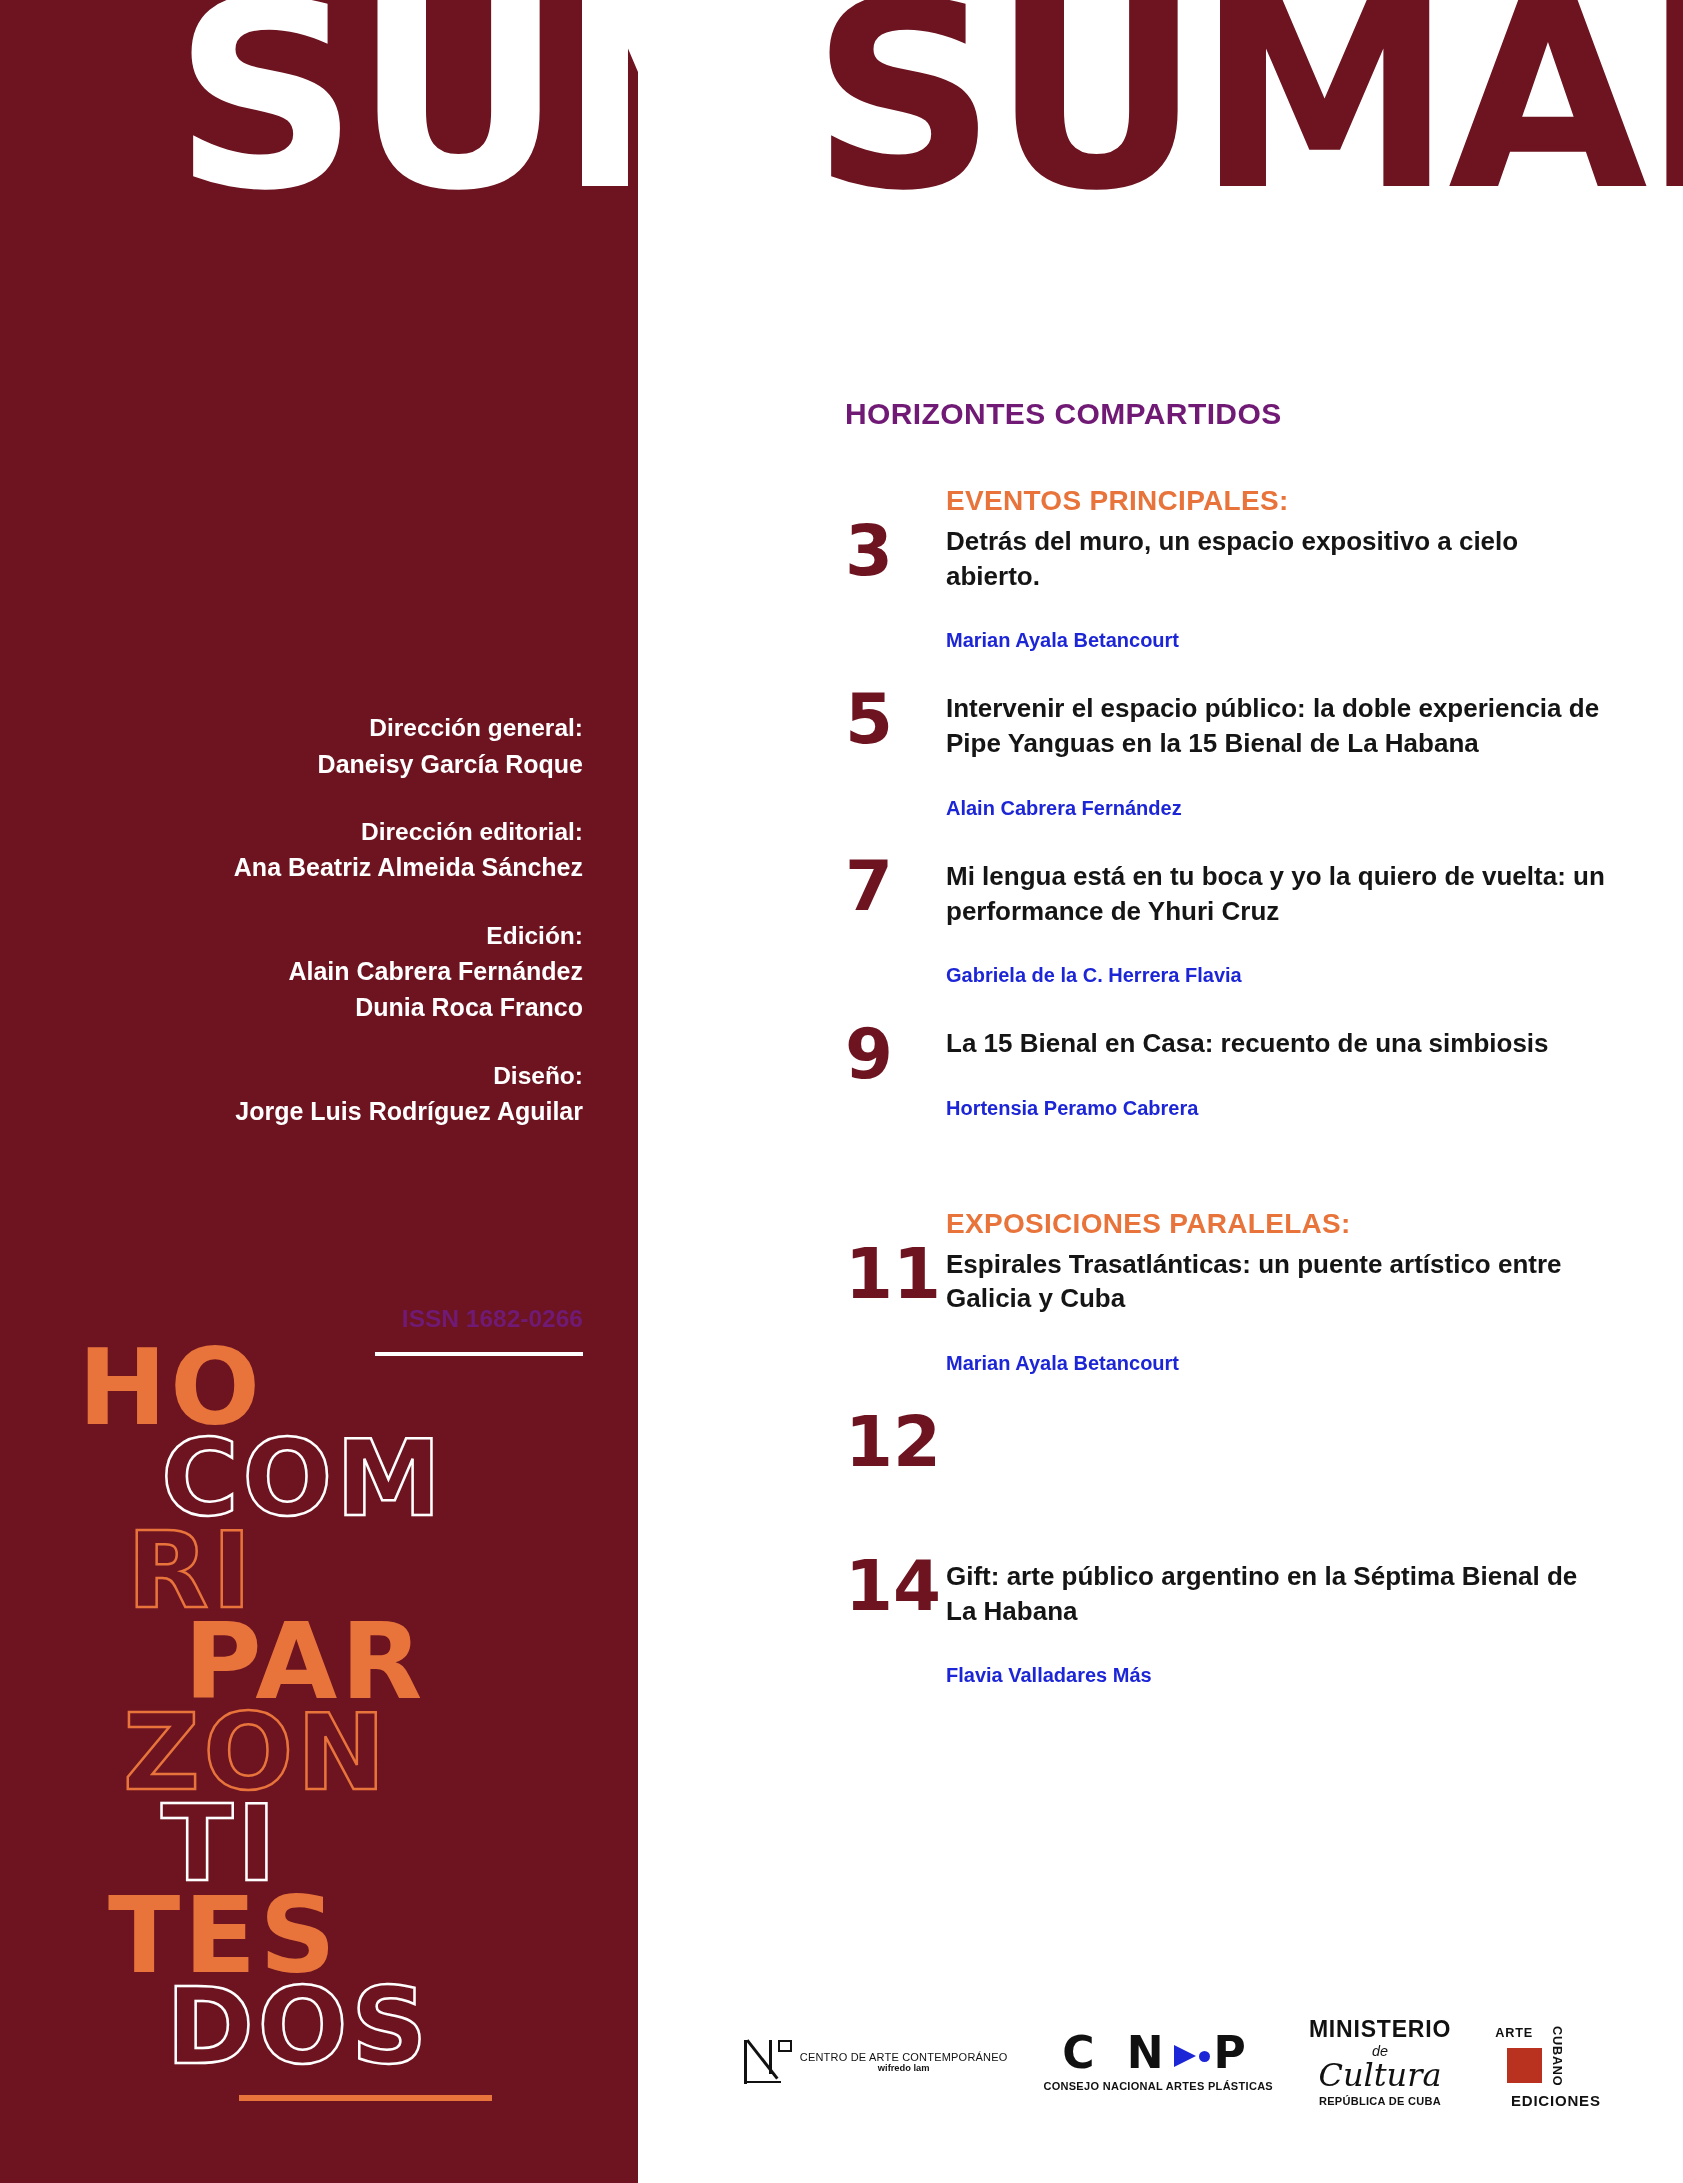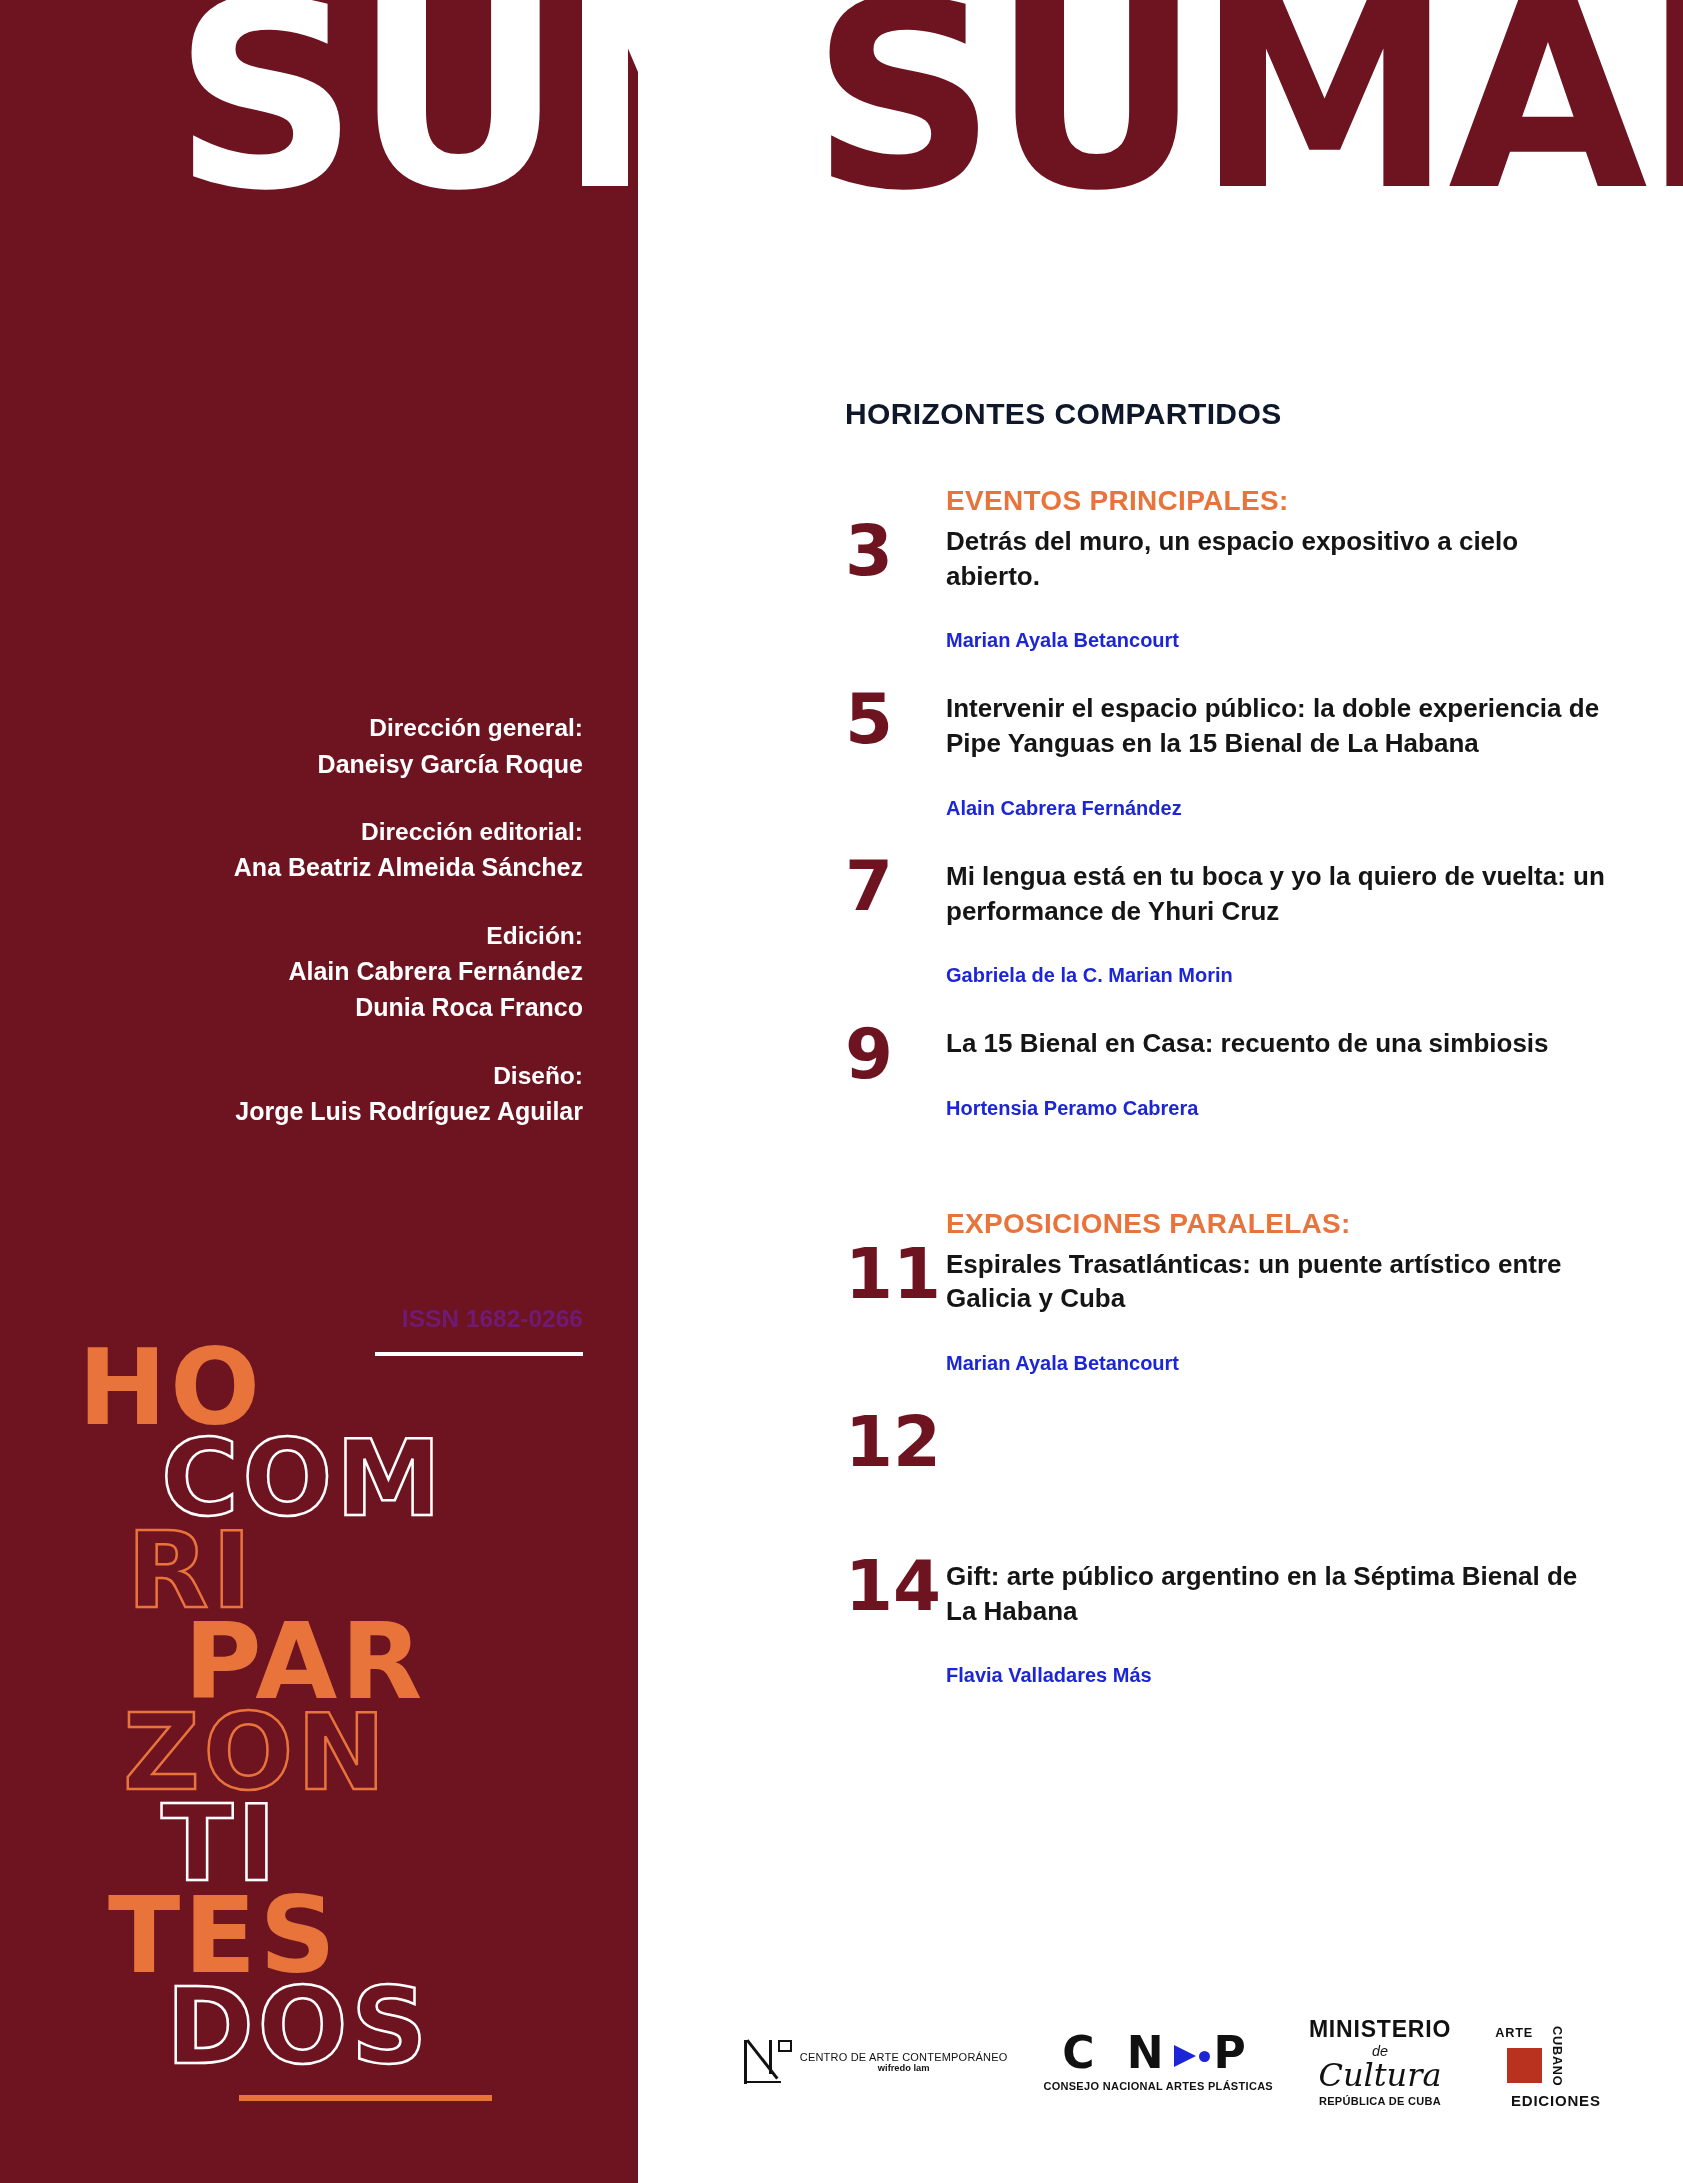--- a/index.html
+++ b/index.html
@@ -114,21 +114,21 @@
     background:#e8743b;
   }
 
   
   #content {
     position:absolute;
     left:845px; top:397px;
     width:760px;
   }
   #section-title {
-    color:#0f172a;
+    color:#701a75;
     font-size:30px;
     font-weight:bold;
     letter-spacing:0.4px;
     margin-bottom:54px;
   }
   .subsection {
     color:#e8743b;
     font-size:28px;
     font-weight:bold;
     letter-spacing:0.3px;
@@ -285,21 +285,21 @@
         <div class="entry-author">Alain Cabrera Fernández</div>
       </div>
     </div>
   </div>
 
   <div class="entry">
     <div class="entry-row">
       <div class="entry-num">7</div>
       <div class="entry-body">
         <div class="entry-title">Mi lengua está en tu boca y yo la quiero de vuelta: un performance de Yhuri Cruz</div>
-        <div class="entry-author">Gabriela de la C. Marian Morin</div>
+        <div class="entry-author">Gabriela de la C. Herrera Flavia</div>
       </div>
     </div>
   </div>
 
   <div class="entry">
     <div class="entry-row">
       <div class="entry-num">9</div>
       <div class="entry-body">
         <div class="entry-title">La 15 Bienal en Casa: recuento de una simbiosis</div>
         <div class="entry-author">Hortensia Peramo Cabrera</div>

